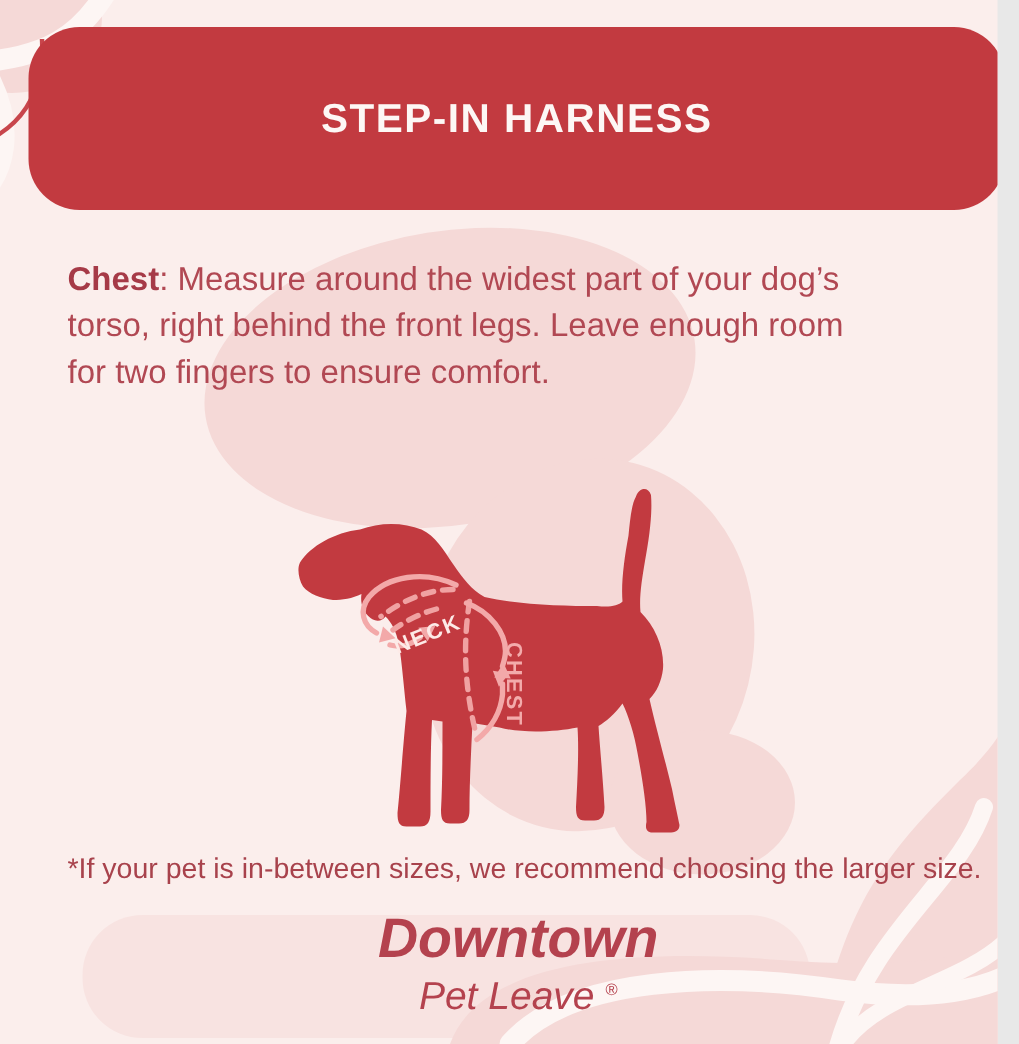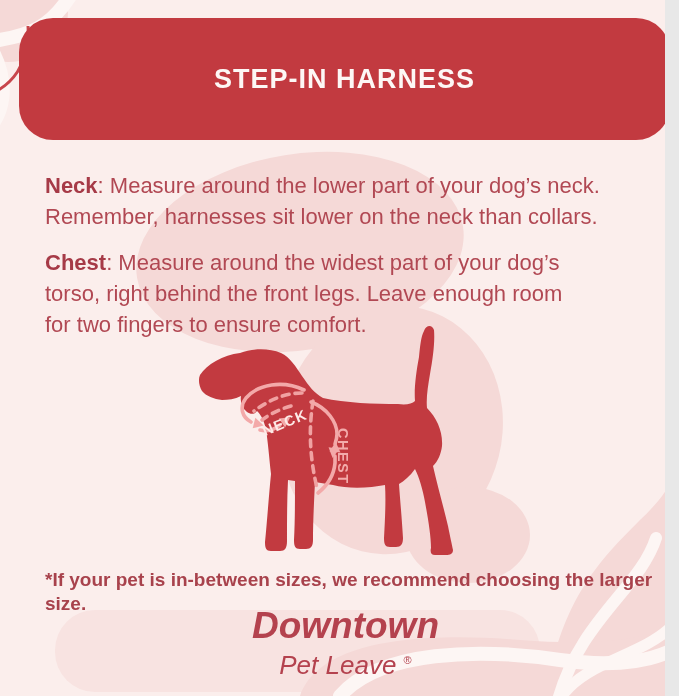--- a/index.html
+++ b/index.html
@@ -18,21 +18,21 @@
   .copy{
     position:absolute;left:45px;top:170px;width:610px;
     color:#b14853;font-size:22px;line-height:31px;
   }
   .copy p{margin:0;}
   .copy p + p{margin-top:15px;}
   .copy .term{font-weight:bold;color:#a63a47;}
   .dog-wrap{position:absolute;left:185px;top:322px;width:310px;height:235px;}
   .footnote{
     position:absolute;left:45px;top:568px;width:610px;
-    color:#a8424c;font-size:19px;line-height:24px;font-weight:bold;
+    color:#a8424c;font-size:19px;line-height:24px;
   }
   .brand{
     position:absolute;left:0;top:606px;width:679px;text-align:center;
     color:#b4424e;transform:translateX(6px);
   }
   .brand .brand-name{
     font-size:37px;font-weight:bold;font-style:italic;letter-spacing:0px;line-height:40px;
   }
   .brand .brand-tagline{
     font-size:26px;font-style:italic;line-height:28px;
@@ -62,21 +62,20 @@
     <path d="M558,700 C580,620 640,588 656,538" stroke="#fdf6f4" stroke-width="12" fill="none" stroke-linecap="round"></path>
     <path d="M340,696 C380,650 480,648 560,660 C620,668 660,660 682,644" stroke="#fdf6f4" stroke-width="14" fill="none" stroke-linecap="round"></path>
     <path d="M562,696 C586,662 640,656 670,628" stroke="#fdf6f4" stroke-width="11" fill="none" stroke-linecap="round"></path>
   </svg>
 
   <div class="banner">
     <div>STEP-IN HARNESS</div>
   </div>
 
   <div class="copy">
-    <p><span class="term">Neck</span><span>: Measure around the lower part of your dog’s neck.</span><br><span>Remember, harnesses sit lower on the neck than collars.</span></p>
     <p><span class="term">Chest</span><span>: Measure around the widest part of your dog’s</span><br><span>torso, right behind the front legs. Leave enough room</span><br><span>for two fingers to ensure comfort.</span></p>
   </div>
 
   <div class="dog-wrap">
     <svg width="310" height="235" viewBox="0 0 310 235">
 
       <path fill="#c23a40" d="
         M15,53
         C22,42 38,33 55,31
         C68,26 84,26 96,31

